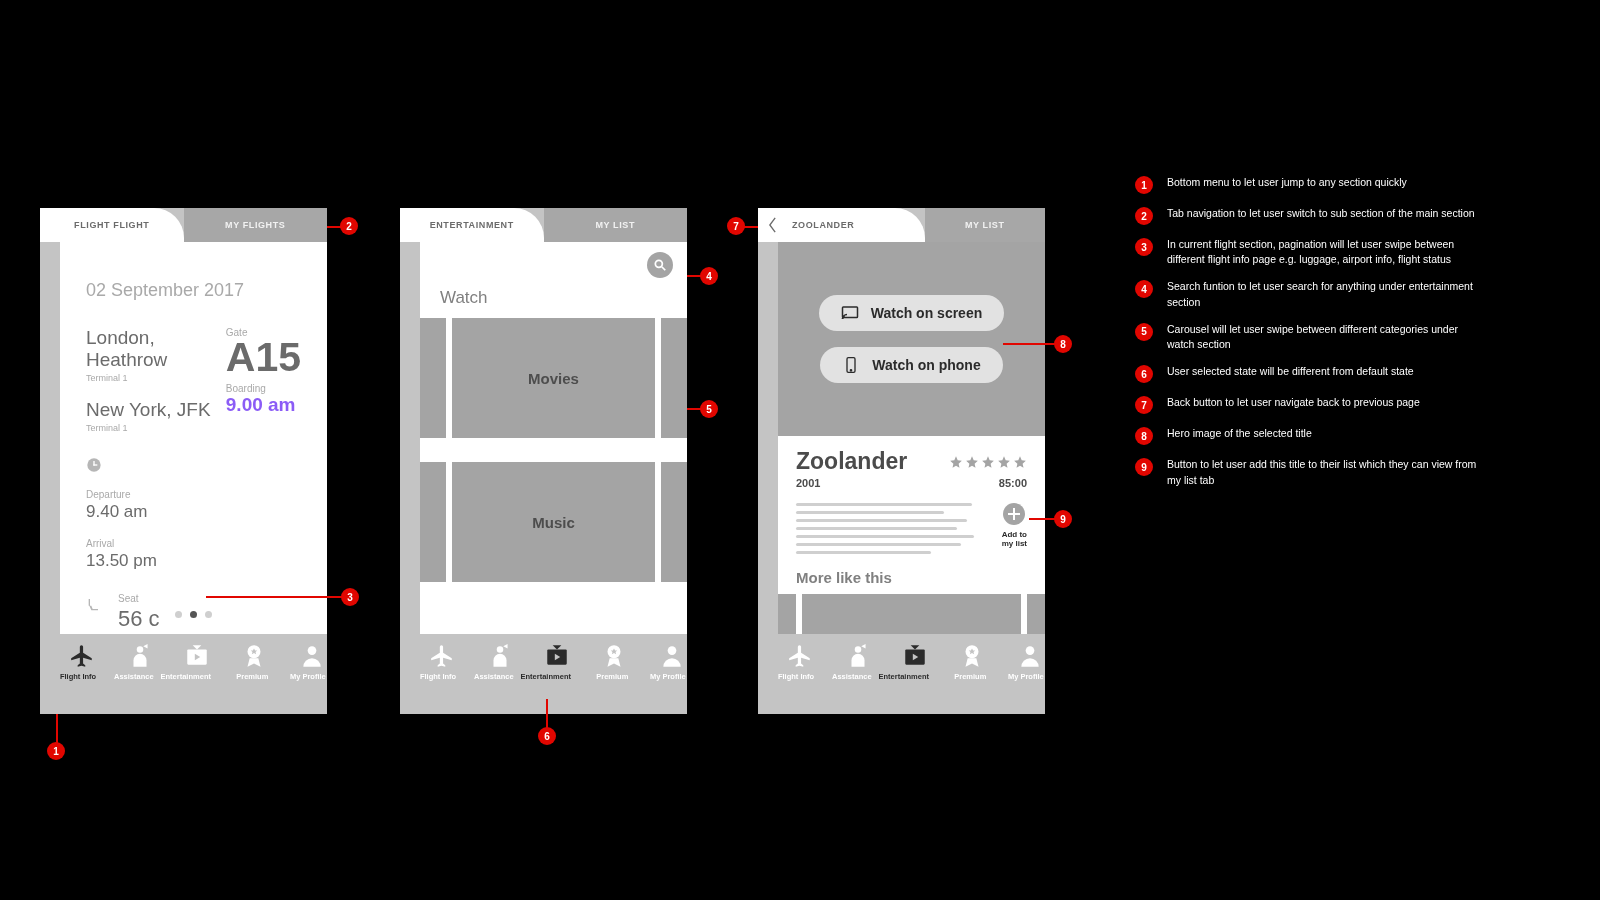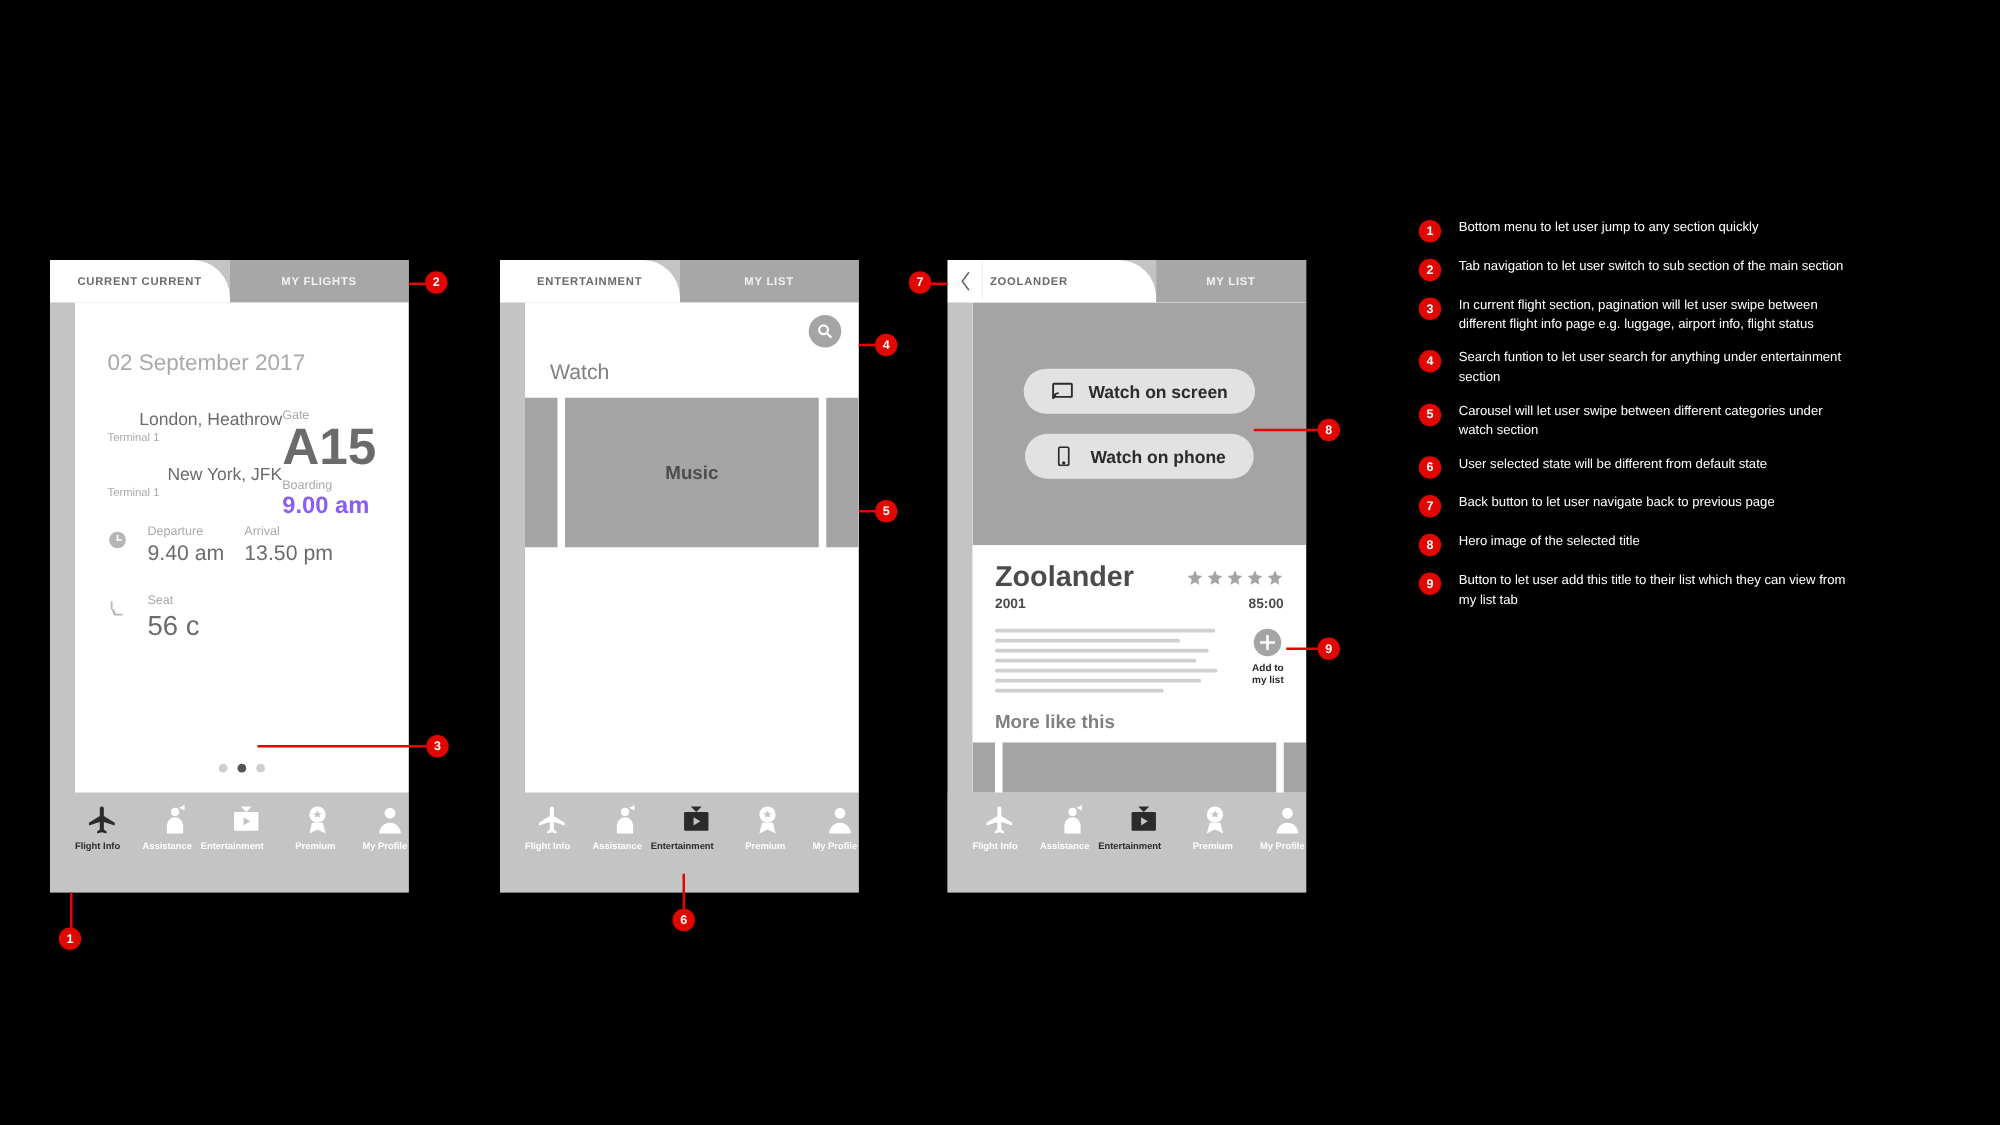--- a/index.html
+++ b/index.html
@@ -86,26 +86,26 @@
   }
   .nav-item.active .label { color: #2b2b2b; }
   .nav-item.active svg { fill: #2b2b2b; }
   .nav-item svg { fill: #fff; }
 
   
   .s1 .content { padding: 38px 26px 10px; }
   .s1 .date { font-size: 18px; color: #a9a9a9; margin-bottom: 26px; }
   .s1 .row { display: flex; justify-content: space-between; }
   .s1 .col { }
-  .s1 .city { font-size: 14px; color: #6b6b6b; font-weight: 500; margin-bottom: 2px; text-align: right; }
+  .s1 .city { font-size: 19px; color: #6b6b6b; font-weight: 500; margin-bottom: 2px; }
   .s1 .term { font-size: 9px; color: #a9a9a9; margin-bottom: 16px; }
   .s1 .lbl-sm { font-size: 10px; color: #a9a9a9; margin-bottom: 0px; }
   .s1 .gate { font-size: 41px; font-weight: 600; color: #6b6b6b; line-height: 0.95; margin-bottom: 6px;}
   .s1 .board { font-size: 19px; font-weight: 600; color: #8b5cf6; }
-  .s1 .time-row { display: flex; gap: 16px; align-items:flex-start; margin-top: 4px;}
+  .s1 .time-row { display: flex; gap: 16px; align-items:flex-start; margin-top: 4px; flex-direction: column;}
   .s1 .ico-sm { width: 16px; height: 16px; fill: #b6b6b6; flex-shrink:0; margin-top:4px;}
   .s1 .tc .lbl-sm { margin-bottom: 2px; }
   .s1 .tc .val { font-size: 17px; color: #6b6b6b; font-weight: 500;}
   .s1 .seat-row { display:flex; gap:16px; align-items:flex-start; margin-top:22px;}
   .s1 .seat-val { font-size: 22px; color:#6b6b6b; font-weight:500;}
   .s1 .dots { position:absolute; bottom:16px; left:0; right:0; display:flex; justify-content:center; gap:8px;}
   .s1 .dot { width:7px; height:7px; border-radius:50%; background:#cfcfcf;}
   .s1 .dot.active { background:#555;}
 
   
@@ -153,21 +153,21 @@
   .anno-text-col{ position:absolute; left:1135px; top:175px; display:flex; flex-direction:column; gap:12px;}
   .anno-row{ display:flex; gap:14px; align-items:flex-start;}
   .anno-row .num{ width:18px; height:18px; border-radius:50%; background:#e10600; color:#fff; font-size:10px; font-weight:700; display:flex; align-items:center; justify-content:center; flex-shrink:0; margin-top:1px;}
   .anno-row .txt{ font-size:10.5px; color:#ffffff; line-height:1.45; max-width:320px;}
 </style>
 </head>
 <body>
 
 <div class="phone s1" style="left:40px; top:208px;">
   <div class="tabs">
-    <div class="tab active">CURRENT CURRENT</div>
+    <div class="tab active">FLIGHT FLIGHT</div>
     <div class="tab inactive">MY FLIGHTS</div>
   </div>
   <div class="content">
     <div class="date">02 September 2017</div>
     <div class="row">
       <div class="col" style="flex:1;">
         <div class="city">London, Heathrow</div>
         <div class="term">Terminal 1</div>
         <div class="city">New York, JFK</div>
         <div class="term">Terminal 1</div>
@@ -268,20 +268,25 @@
   <div class="content">
     <div class="search-row">
       <div class="search-btn">
         <svg viewBox="0 0 24 24">
             <circle cx="10" cy="10" r="6" fill="none" stroke="#fff" stroke-width="3"></circle>
             <line x1="15" y1="15" x2="21" y2="21" stroke="#fff" stroke-width="3"></line>
           </svg>
       </div>
     </div>
     <div class="sec-title">Watch</div>
+    <div class="carousel">
+      <div class="card side"></div>
+      <div class="card main">Movies</div>
+      <div class="card side"></div>
+    </div>
     <div class="carousel" style="margin-bottom:0;">
       <div class="card side"></div>
       <div class="card main">Music</div>
       <div class="card side"></div>
     </div>
   </div>
   <div class="bottom-nav">
     <div class="nav-item">
       <span class="icon">
           <svg viewBox="0 0 24 24">

